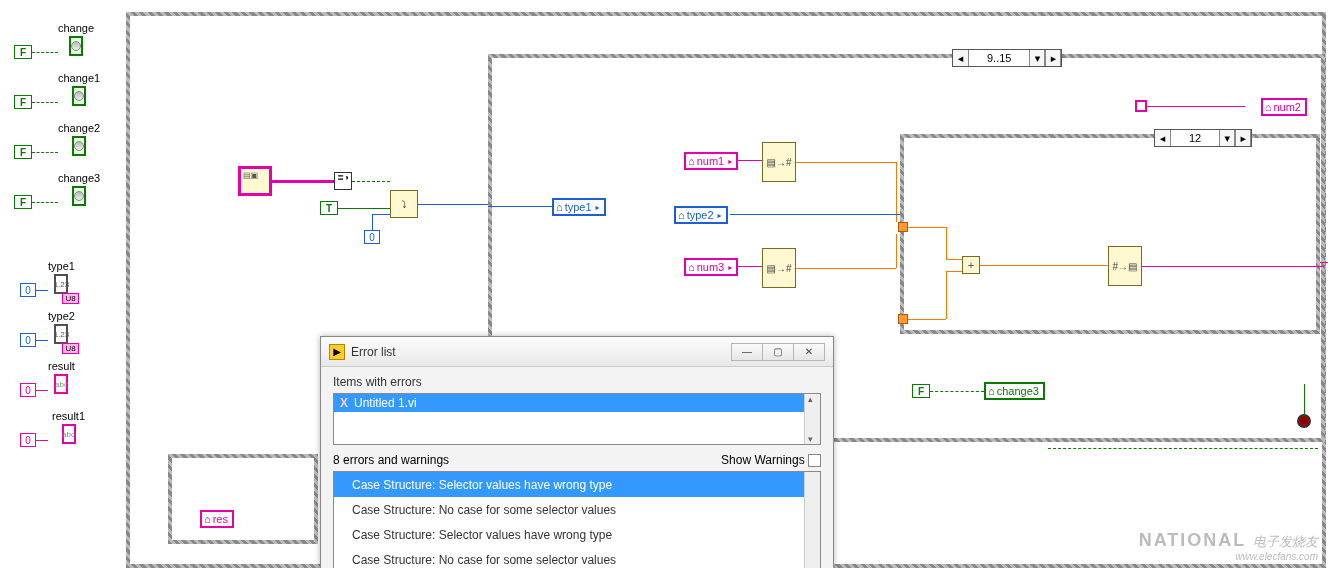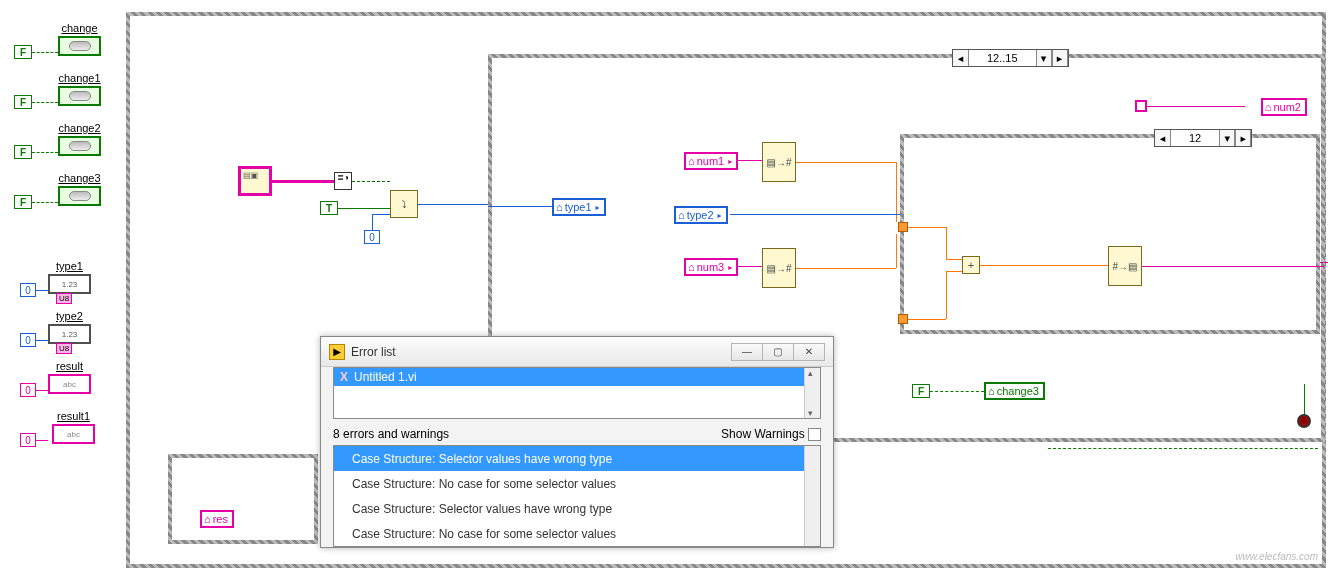--- a/index.html
+++ b/index.html
@@ -74,23 +74,23 @@
     display:flex;align-items:center;justify-content:center;
     background:#fff;
   }
 
   
   .ctrl {
     position: absolute;
     display: flex; flex-direction: column; align-items: center;
     font-size: 11px;
   }
-  .ctrl .lbl { margin-bottom: 2px; color: #000; white-space: nowrap; text-decoration: underline; }
+  .ctrl .lbl { margin-bottom: 2px; color: #000; white-space: nowrap; }
   .ctrl .term {
-    width: 43px; height: 20px;
+    width: 14px; height: 20px;
     display:flex;align-items:center;justify-content:center;
     font-size: 9px;
   }
   .term-bool { border: 2px solid #0a7a00; background: #e8ffe2; }
   .term-bool-inner {
     width: 22px; height: 10px;
     background: linear-gradient(#bbb,#eee);
     border-radius: 5px;
     border:1px solid #888;
   }
@@ -400,21 +400,21 @@
     <div class="wire blue v" style="left:242px;top:198px;height:16px;"></div>
     <div class="wire blue h" style="left:242px;top:198px;width:18px;"></div>
 
     <div class="fn" style="left:260px;top:174px;">⤵</div>
     <div class="wire blue h" style="left:288px;top:188px;width:92px;"></div>
 
     <div class="inner-case" style="left:358px; top:38px; right:-3px; height:388px;">
 
       <div class="case-sel" style="left:460px; top:-9px;">
         <div class="arrow">◂</div>
-        <div class="val">12..15</div>
+        <div class="val">9..15</div>
         <div class="arrow">▾</div>
         <div class="arrow">▸</div>
       </div>
 
       <div class="pinknode" style="right:174px;top:42px;"></div>
       <div class="wire h" style="right:76px;top:48px;width:98px;"></div>
       <div class="local" style="right:14px;top:40px;">
         <span>num2</span>
       </div>
 
@@ -494,20 +494,21 @@
   <div class="errwin">
     <div class="titlebar">
       <div class="ico">▶</div>
       <div class="title">Error list</div>
       <div class="winbtns">
         <div class="winbtn">—</div>
         <div class="winbtn">▢</div>
         <div class="winbtn">✕</div>
       </div>
     </div>
+    <div class="section-lbl">Items with errors</div>
     <div class="listbox">
       <div class="listrow sel">
         <span class="x">X</span>
         <span>Untitled 1.vi</span>
       </div>
       <div class="scrollbar"></div>
     </div>
     <div class="section2">
       <span>8 errors and warnings</span>
       <span>
@@ -526,16 +527,17 @@
           <span>Case Structure: Selector values have wrong type</span>
         </div>
       <div class="detailrow">
           <span>Case Structure: No case for some selector values</span>
         </div>
       <div class="scrollbar"></div>
     </div>
   </div>
 
   <div class="watermark">
+    <div><span class="ni">NATIONAL</span>&nbsp;&nbsp;<span class="cn">电子发烧友</span></div>
     <div class="url">www.elecfans.com</div>
   </div>
 
 </div>
 
 </body></html>

